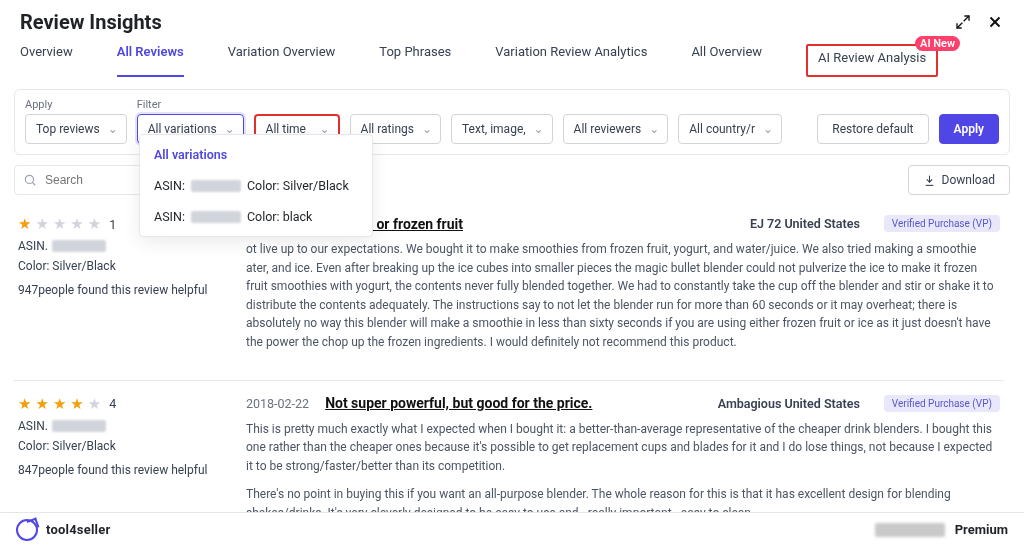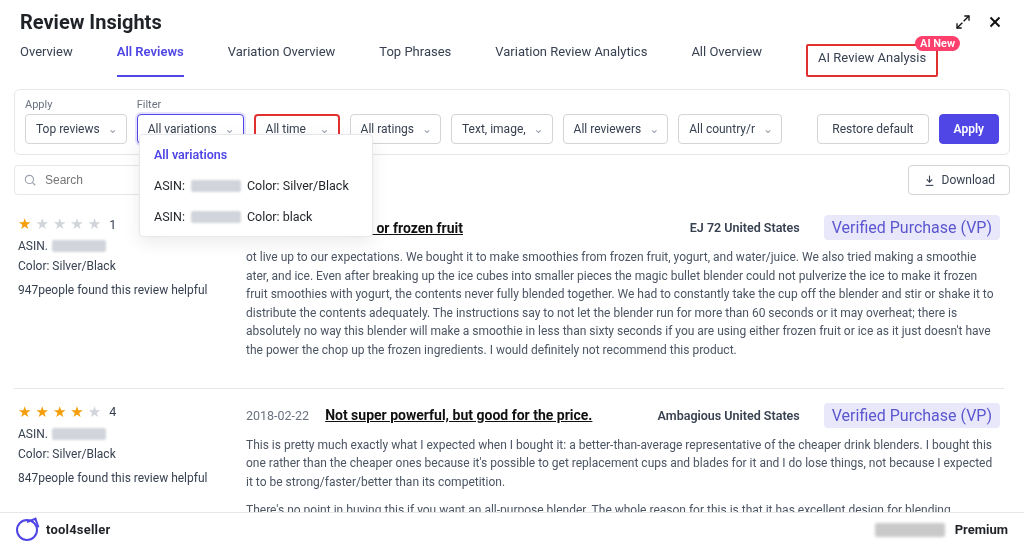--- a/index.html
+++ b/index.html
@@ -108,21 +108,21 @@
   .star { color:var(--star-off); font-size:15px; }
   .star.on { color:var(--star); }
   .rating-num { font-size:12.5px; color:#374151; margin-left:4px;}
   .meta { font-size:12px; color:#374151; margin-top:6px; display:flex; gap:4px; align-items:center;}
   .helpful { font-size:12px; color:#374151; margin-top:10px;}
   .r-head { display:flex; align-items:center; gap:16px; }
   .r-date { color:#6b7280; font-size:12.5px; }
   .r-title { font-size:14px; font-weight:700; text-decoration:underline; color:#111;}
   .r-head .right { margin-left:auto; display:flex; gap:24px; align-items:center; }
   .reviewer { font-size:12.5px; color:#374151; font-weight:600;}
-  .vp { background:var(--badge); color:var(--badge-text); padding:3px 8px; border-radius:4px; font-size:16px;}
+  .vp { background:var(--badge); color:var(--badge-text); padding:3px 8px; border-radius:4px; font-size:10px;}
   .r-body { margin-top:8px; font-size:12px; line-height:1.55; color:#4b5563; }
   .r-body p { margin:0 0 10px 0;}
 
   .footer {
     position:absolute; bottom:0; left:0; right:0; height:34px;
     border-top:1px solid var(--border);
     display:flex; align-items:center; padding:0 16px; gap:8px; font-size:13px;
     background:#fff;
   }
   .brand-mark {

